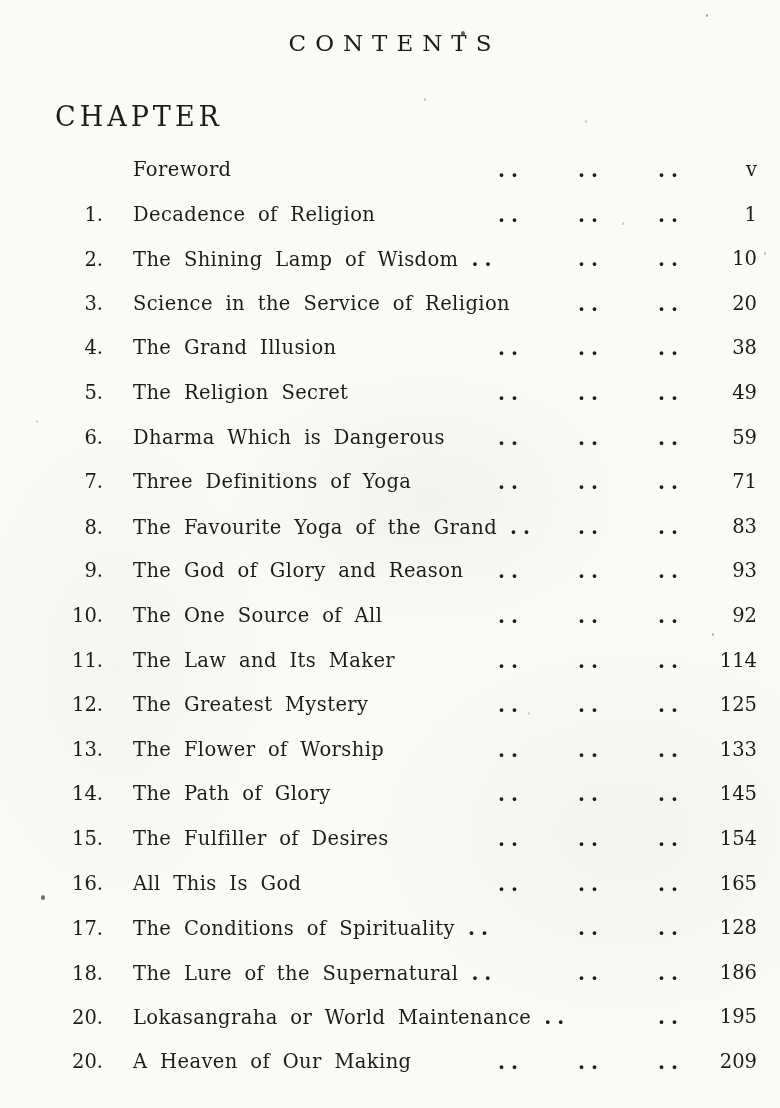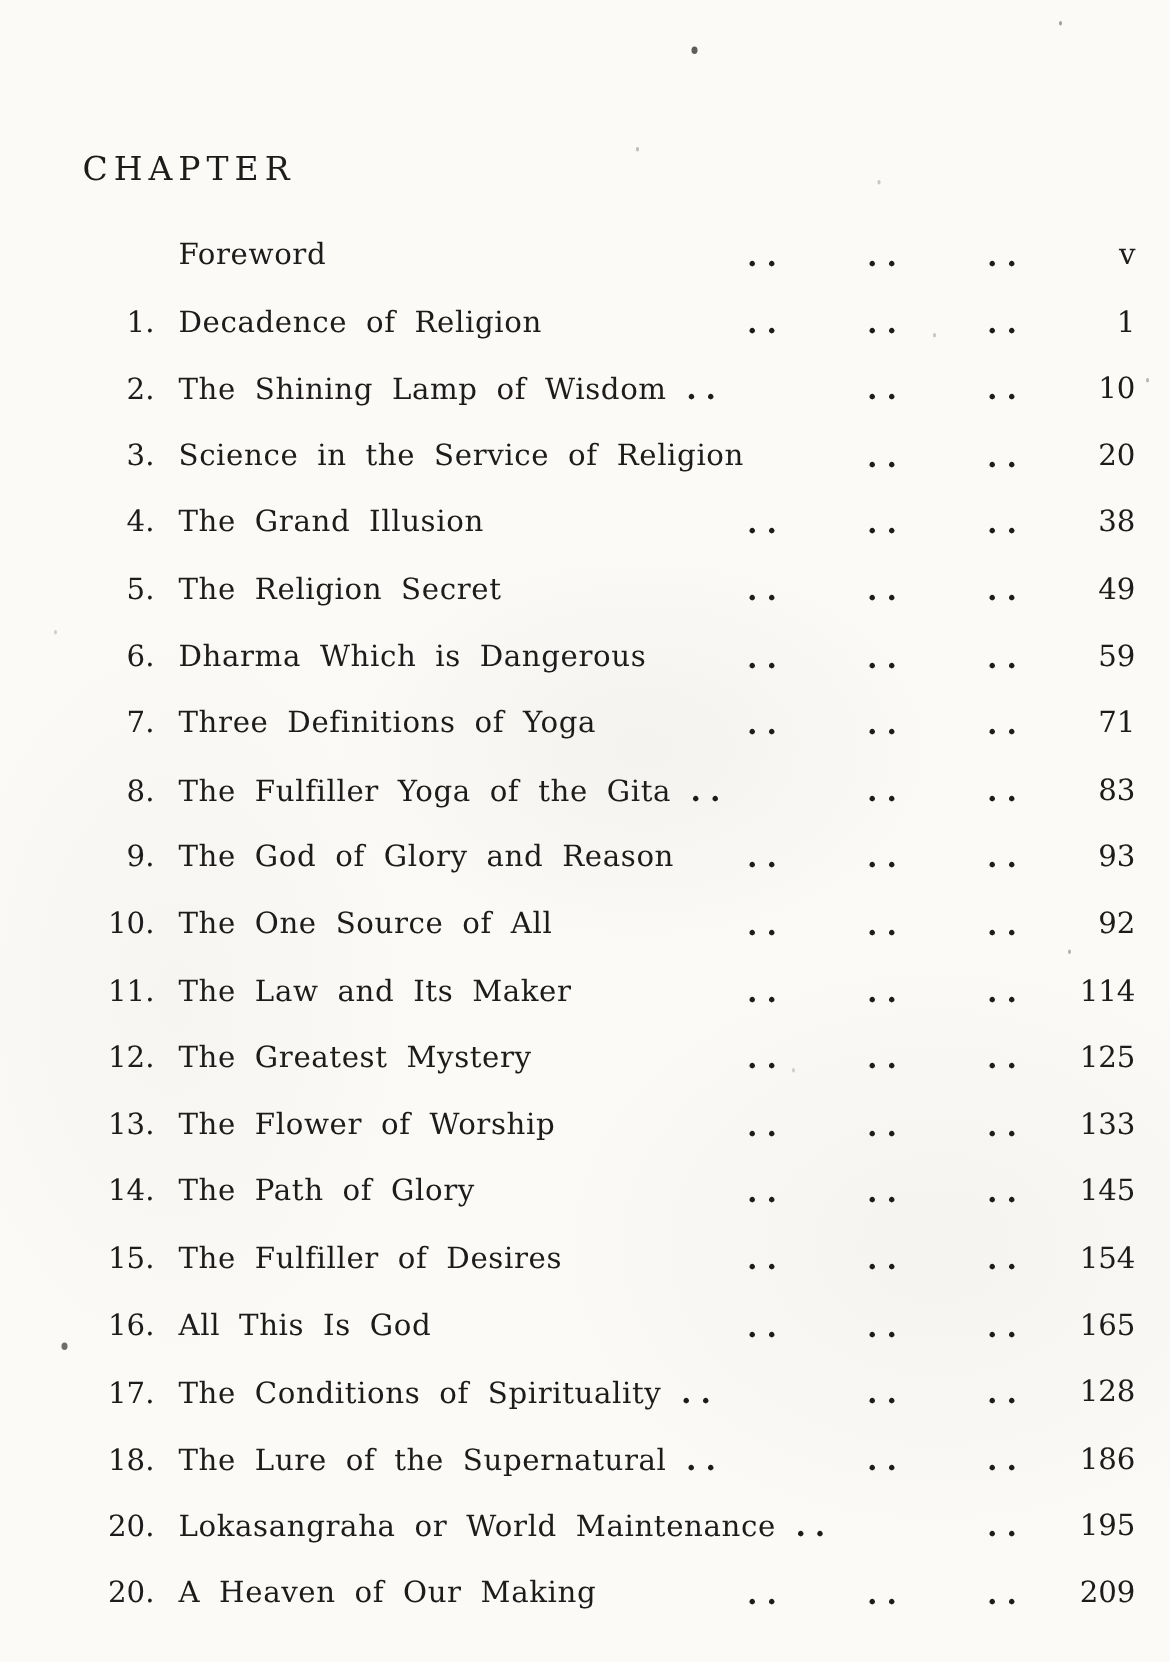--- a/index.html
+++ b/index.html
@@ -36,21 +36,21 @@
     text-align: center;
     font-size: 23px;
     letter-spacing: 9px;
     text-indent: 9px;
     white-space: nowrap;
   }
   .chapter-label {
     position: absolute;
     top: 101px;
     left: 55px;
-    font-size: 22px;
+    font-size: 27px;
     letter-spacing: 4px;
   }
   .toc {
     position: absolute;
     top: 148px;
     left: 55px;
     width: 702px;
   }
   .row {
     position: relative;
@@ -59,21 +59,21 @@
   }
   .row > span { line-height: 44.6px; }
   .num {
     display: inline-block;
     width: 48px;
     text-align: right;
     font-size: 19.5px;
   }
   .title {
     display: inline-block;
-    margin-left: 16px;
+    margin-left: 30px;
     font-size: 19.5px;
     letter-spacing: 0.4px;
     word-spacing: 6px;
   }
   .after {
     display: inline-block;
     margin-left: 13px;
     font-size: 20px;
     font-weight: bold;
     letter-spacing: 6px;
@@ -112,20 +112,21 @@
       622px 222px 0 0 rgba(100,100,100,0.35),
       36px 420px 0 0 rgba(110,110,110,0.3),
       528px 712px 0 0 rgba(110,110,110,0.3);
     pointer-events: none;
   }
 </style>
 </head>
 <body>
 
 <div class="paper" style="--paper: #fbfaf7; --ink: #1c1c1c;">
+  <div class="contents-title">CONTENTS</div>
 
   <div class="chapter-label">CHAPTER</div>
 
   <div class="toc">
     <div class="row">
       <span class="num"></span><span class="title">Foreword</span><span class="after"></span>
       <span class="d d1">..</span>
       <span class="d d2">..</span>
       <span class="d d3">..</span>
       <span class="pg">v</span>
@@ -181,21 +182,21 @@
 
     <div class="row">
       <span class="num">7.</span><span class="title">Three Definitions of Yoga</span><span class="after"></span>
       <span class="d d1">..</span>
       <span class="d d2">..</span>
       <span class="d d3">..</span>
       <span class="pg">71</span>
     </div>
 
     <div class="row">
-      <span class="num">8.</span><span class="title">The Fulfiller Yoga of the Gita</span><span class="after">..</span>
+      <span class="num">8.</span><span class="title">The Favourite Yoga of the Grand</span><span class="after">..</span>
       <span class="d d1"></span>
       <span class="d d2">..</span>
       <span class="d d3">..</span>
       <span class="pg">83</span>
     </div>
 
     <div class="row">
       <span class="num">9.</span><span class="title">The God of Glory and Reason</span><span class="after"></span>
       <span class="d d1">..</span>
       <span class="d d2">..</span>

